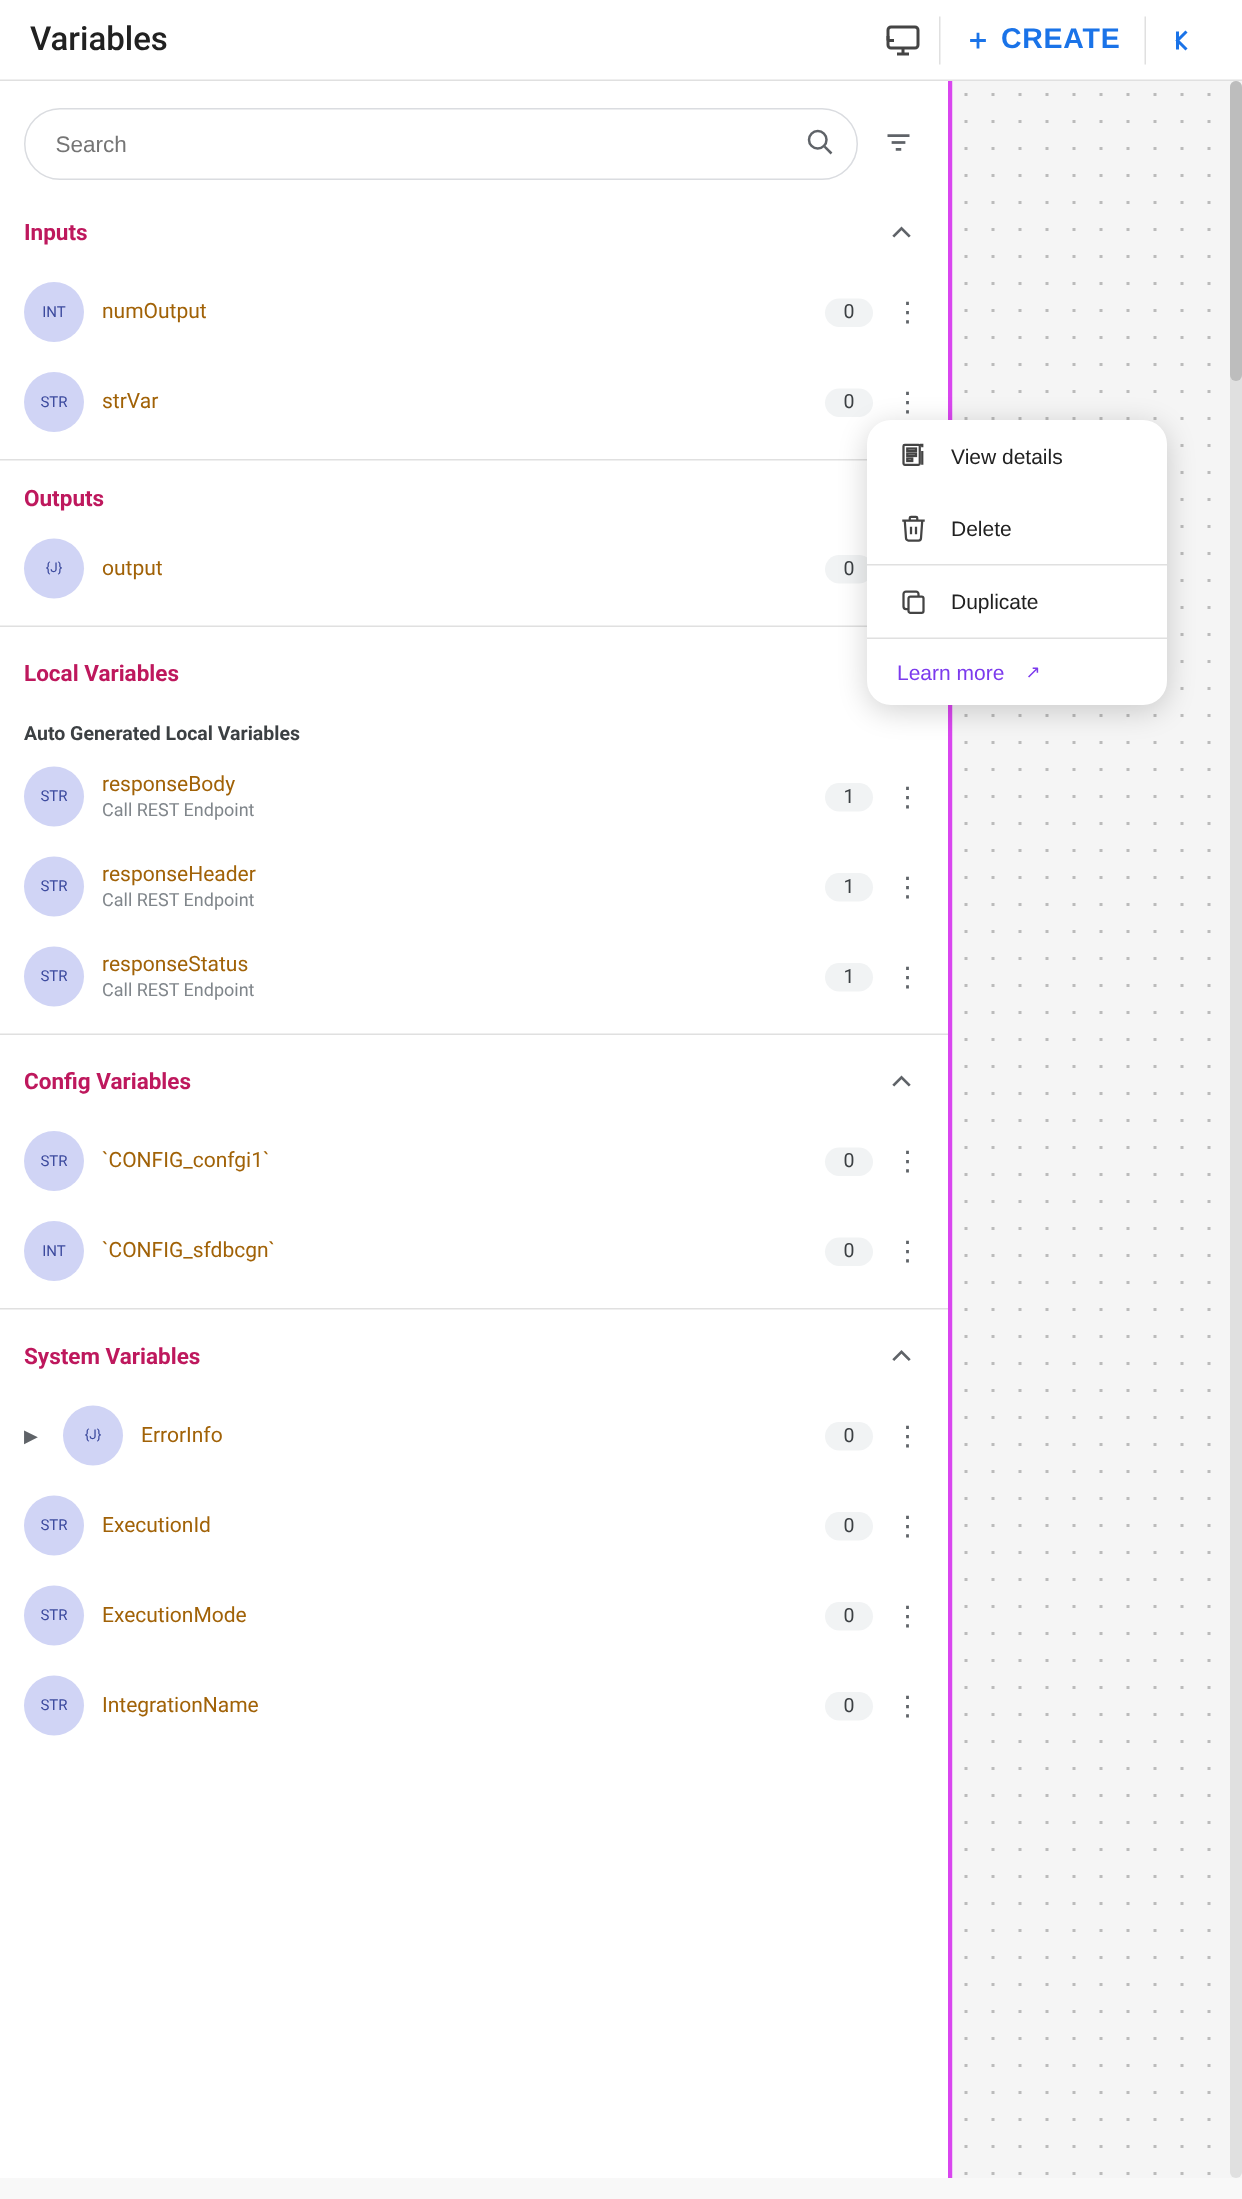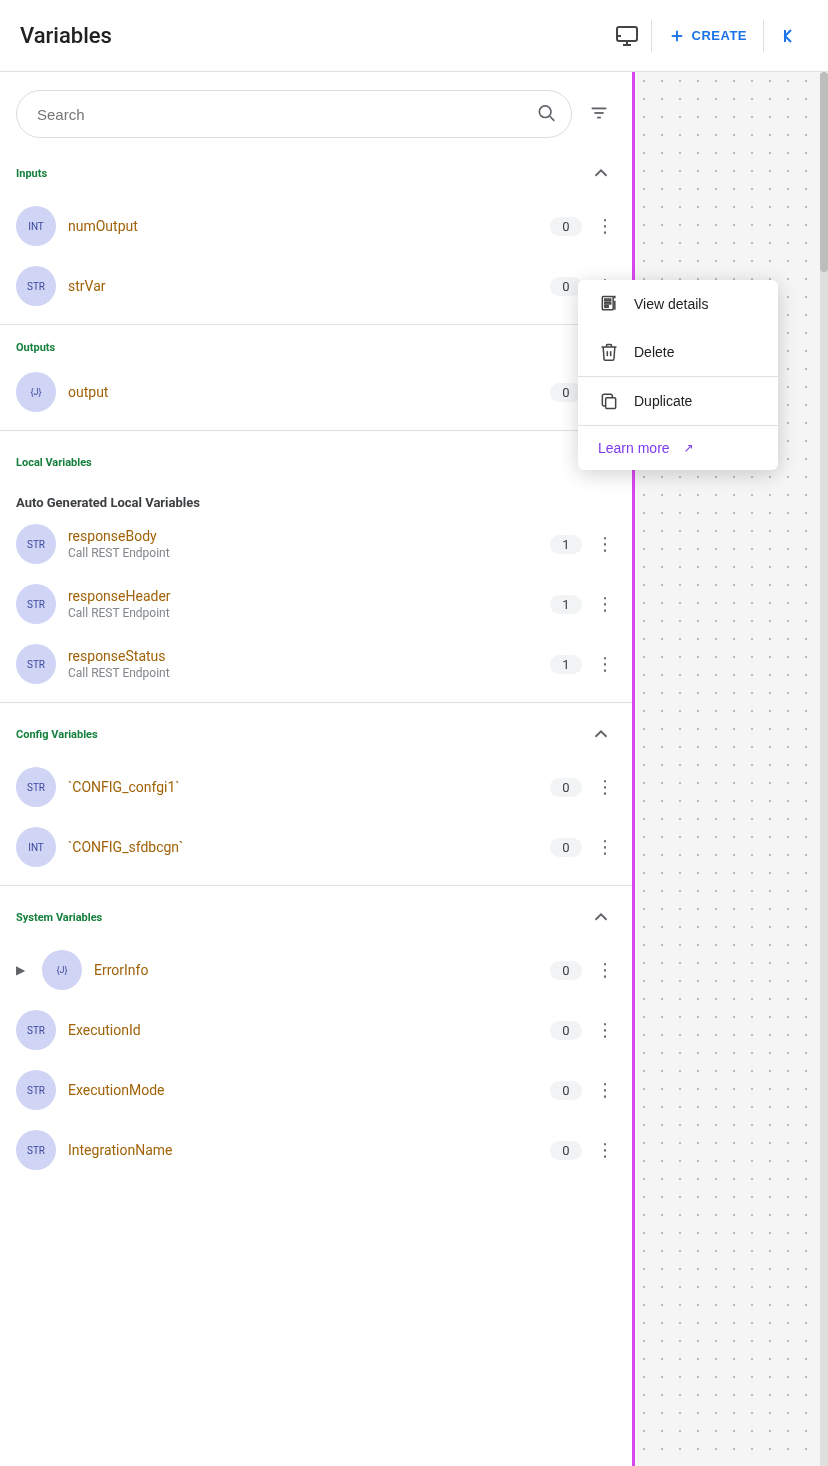--- a/index.html
+++ b/index.html
@@ -11,21 +11,21 @@
       min-height: 1466px;
       position: relative;
       overflow-x: hidden;
     }
 
     
     .header {
       display: flex;
       align-items: center;
       background: #fff;
-      height: 72px;
+      height: 54px;
       padding: 0 20px;
       border-bottom: 1px solid #e0e0e0;
       position: relative;
       z-index: 10;
     }
     .header-title {
       font-size: 22px;
       font-weight: 500;
       color: #212121;
       flex: 1;
@@ -51,21 +51,21 @@
       margin: 0 4px;
     }
     .create-btn {
       background: none;
       border: none;
       cursor: pointer;
       display: flex;
       align-items: center;
       gap: 4px;
       color: #1a73e8;
-      font-size: 13px;
+      font-size: 19px;
       font-weight: 600;
       padding: 8px 12px;
       letter-spacing: 0.5px;
     }
     .create-btn svg { margin-right: 2px; }
 
     
     .main-content {
       display: flex;
       height: calc(1466px - 68px);
@@ -127,23 +127,23 @@
     }
 
     
     .section-header {
       display: flex;
       align-items: center;
       justify-content: space-between;
       padding: 8px 16px 8px 16px;
     }
     .section-title {
-      font-size: 11px;
+      font-size: 15px;
       font-weight: 700;
-      color: #15803d;
+      color: #be185d;
     }
     .collapse-btn {
       background: none;
       border: none;
       cursor: pointer;
       color: #5f6368;
       padding: 4px;
       display: flex;
       align-items: center;
     }
@@ -226,21 +226,21 @@
       align-items: center;
     }
 
     
     .context-menu {
       position: absolute;
       top: 280px;
       left: 578px;
       width: 200px;
       background: #fff;
-      border-radius: 6px;
+      border-radius: 16px;
       box-shadow: 0 4px 20px rgba(0,0,0,0.18);
       z-index: 100;
       overflow: visible;
     }
     .menu-item {
       display: flex;
       align-items: center;
       gap: 14px;
       padding: 14px 20px;
       font-size: 14px;

